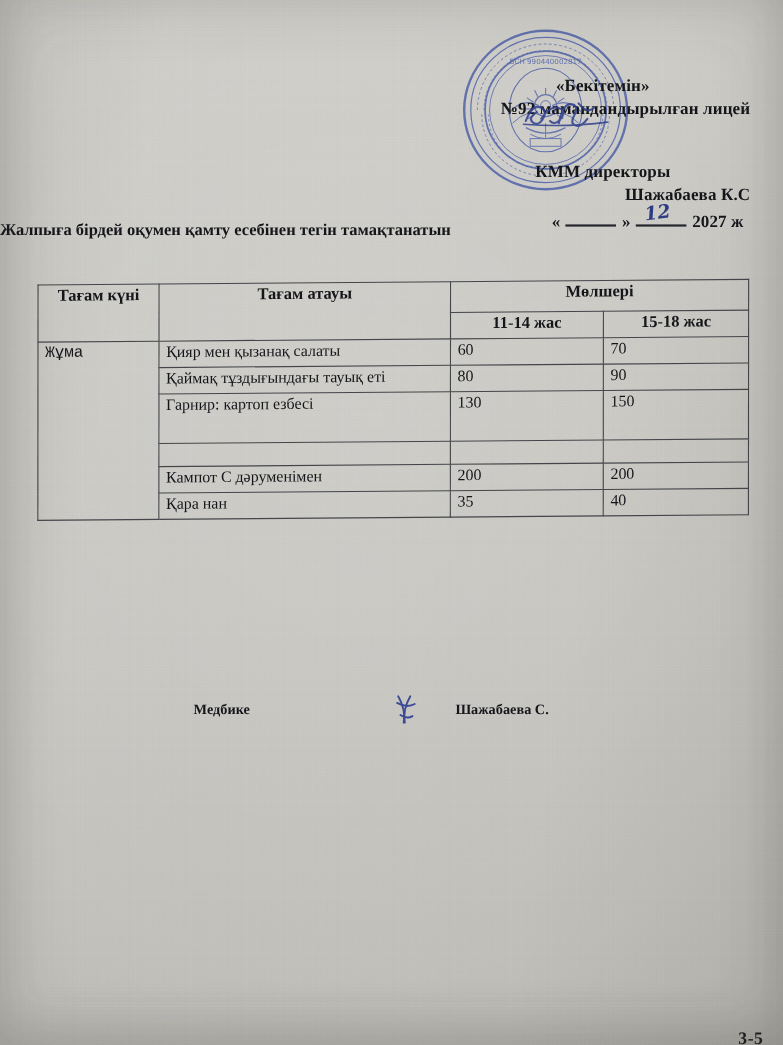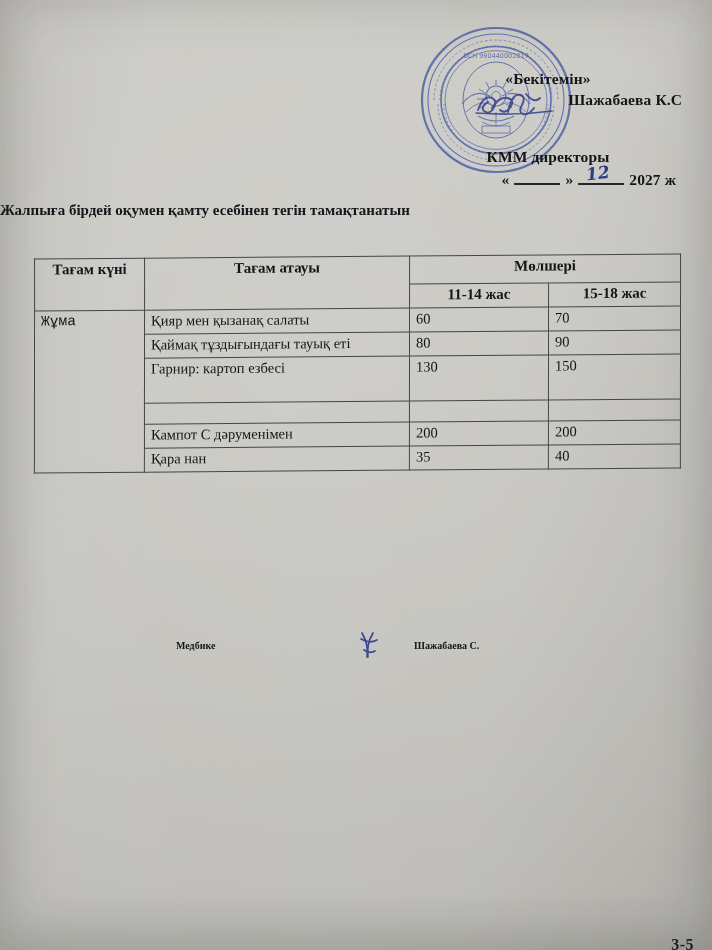--- a/index.html
+++ b/index.html
@@ -168,21 +168,21 @@
   
   #nurse {
     left: 0; right: 0;
     top: 630px;
     z-index: 5;
     display: flex;
     justify-content: center;
     align-items: center;
     gap: 0px;
     font-weight: bold;
-    font-size: 10px;
+    font-size: 13px;
     color: #15161a;
   }
   #nurse .role { width: 150px; text-align: left; padding-left: 38px;}
   #nurse .sigbox { width: 88px; text-align: center; position: relative; height: 30px;}
   #nurse .who { width: 160px; text-align: left; }
 
   
   #pagenum {
     right: 18px;
     bottom: -4px;
@@ -254,22 +254,23 @@
     <path d="M4,24 q6,-16 14,-12 q6,3 1,11 q-4,6 -9,2 q-4,-4 4,-9"></path>
     <path d="M18,22 q9,-14 18,-9 q5,3 -1,10 q-5,5 -9,1"></path>
     <path d="M34,26 q4,-20 13,-17 q5,2 1,10 q-4,7 1,9 q5,2 11,-6"></path>
     <path d="M52,8 q8,10 14,4"></path>
     <path d="M2,27 q40,3 76,-2" stroke-width="1.5"></path>
   </g>
 </svg>
 
 <div id="approval" class="layer">
   <div class="ln c">«Бекітемін»</div>
+  <div class="ln">№92 мамандандырылған лицей</div>
+  <div class="ln c">КММ директоры</div>
   <div class="ln">Шажабаева К.С</div>
-  <div class="ln c">КММ директоры</div>
   <div class="dateline">
     <span>«</span>
     <span class="dash-blank"></span>
     <span>»</span>
     <span class="dash-blank">
       <span class="hw">12</span>
     </span>
     <span>2027 ж</span>
   </div>
 </div>

